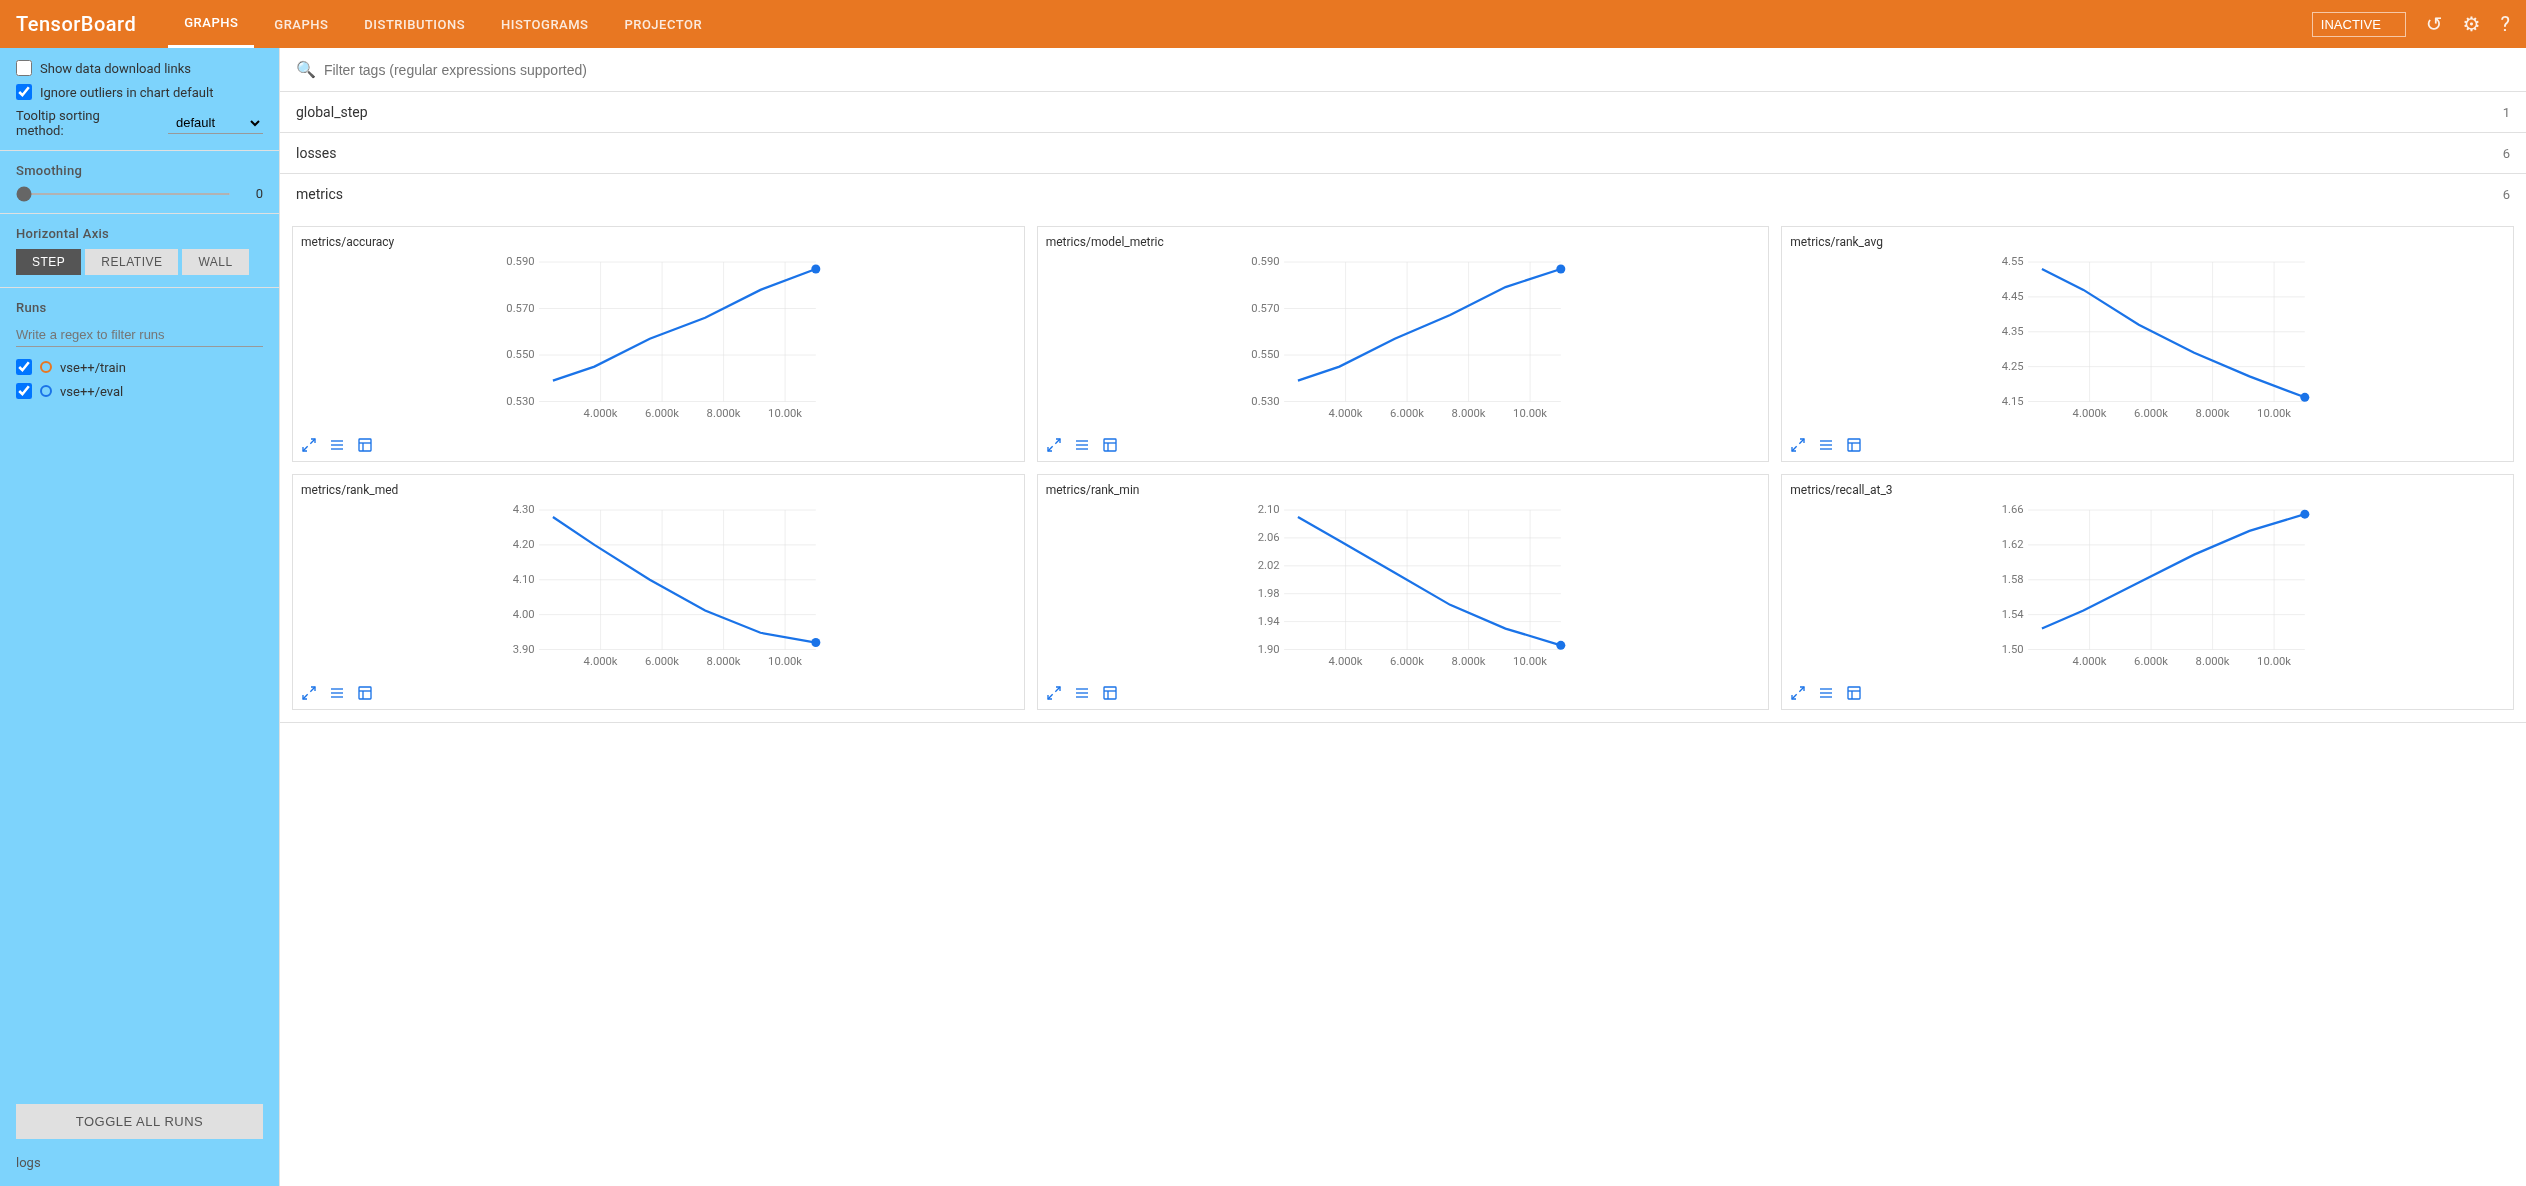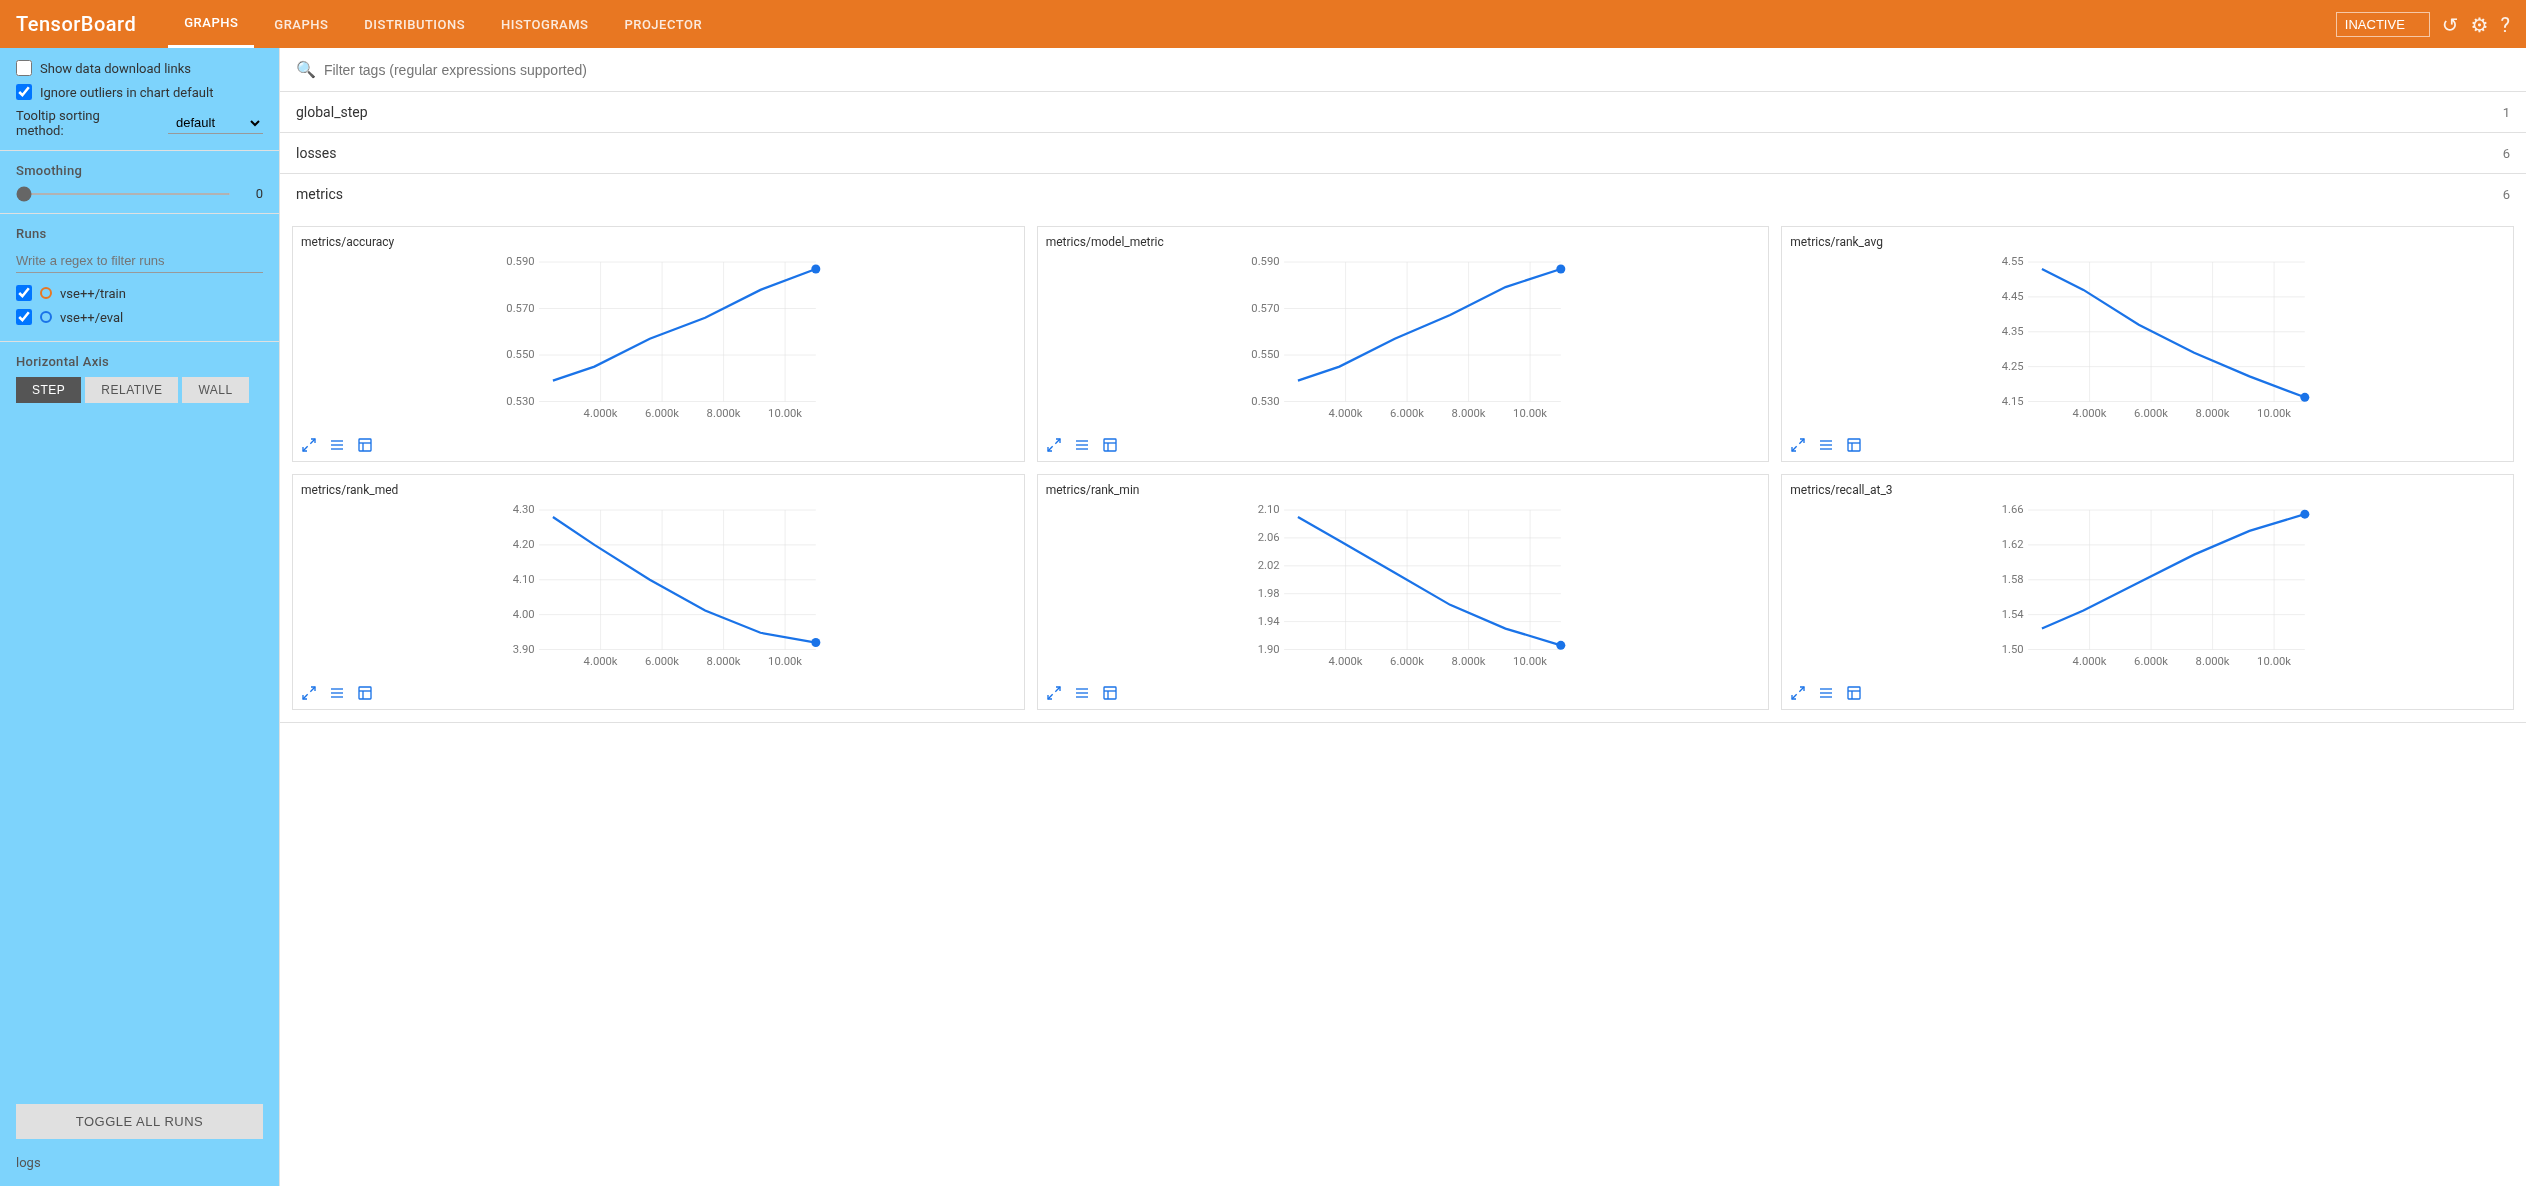--- a/index.html
+++ b/index.html
@@ -34,22 +34,22 @@
       letter-spacing: 0.5px;
       opacity: 0.85;
       cursor: pointer;
     }
     #header nav a.active {
       opacity: 1;
       border-bottom: 3px solid #fff;
     }
     #header .header-right {
       display: flex;
-      align-items: flex-end;
-      gap: 12px;
+      align-items: flex-start;
+      gap: 20px;
     }
     #header .inactive-select {
       background: transparent;
       border: 1px solid rgba(255,255,255,0.6);
       color: #fff;
       padding: 4px 24px 4px 8px;
       font-size: 13px;
       cursor: pointer;
       appearance: none;
       -webkit-appearance: none;
@@ -291,42 +291,42 @@
 
     <div class="sidebar-section">
       <div class="section-title">Smoothing</div>
       <div class="smoothing-slider-row">
         <input type="range" min="0" max="1" step="0.01" value="0" style="flex: 1 1 0%;">
         <span class="smoothing-value">0</span>
       </div>
     </div>
 
     <div class="sidebar-section">
-      <div class="section-title">Runs</div>
-      <div class="runs-filter">
-        <input type="text" placeholder="Write a regex to filter runs" style="">
-      </div>
-      <div class="run-item">
-        <input type="checkbox" checked="" style="">
-        <div class="run-dot" style="border-color:#E87722;"></div>
-        <span>vse++/train</span>
-      </div>
-      <div class="run-item">
-        <input type="checkbox" checked="" style="">
-        <div class="run-dot" style="border-color:#1a73e8;"></div>
-        <span>vse++/eval</span>
-      </div>
-    </div>
-
-    <div class="sidebar-section">
       <div class="section-title">Horizontal Axis</div>
       <div class="horiz-axis-btns">
         <button class="axis-btn active">STEP</button>
         <button class="axis-btn">RELATIVE</button>
         <button class="axis-btn">WALL</button>
+      </div>
+    </div>
+
+    <div class="sidebar-section">
+      <div class="section-title">Runs</div>
+      <div class="runs-filter">
+        <input type="text" placeholder="Write a regex to filter runs" style="">
+      </div>
+      <div class="run-item">
+        <input type="checkbox" checked="" style="">
+        <div class="run-dot" style="border-color:#E87722;"></div>
+        <span>vse++/train</span>
+      </div>
+      <div class="run-item">
+        <input type="checkbox" checked="" style="">
+        <div class="run-dot" style="border-color:#1a73e8;"></div>
+        <span>vse++/eval</span>
       </div>
     </div>
 
     <div style="flex:1;"></div>
 
     <button class="toggle-all-btn">TOGGLE ALL RUNS</button>
     <div class="logs-label">logs</div>
   </div>
 
   <div id="content">

